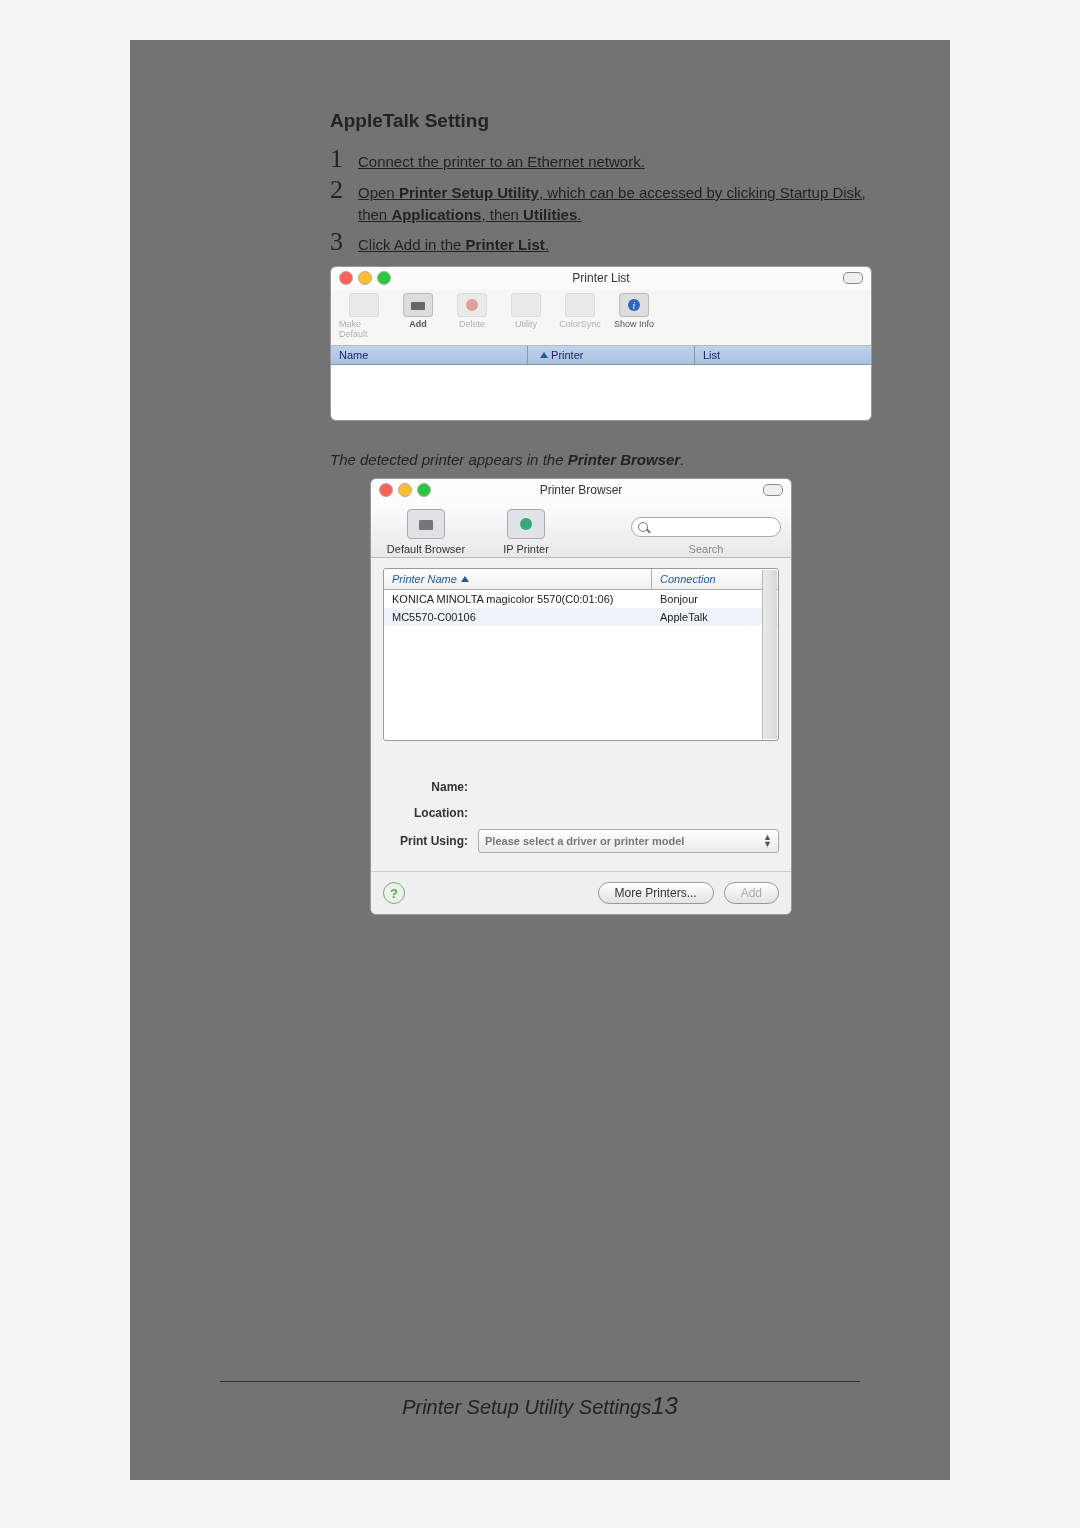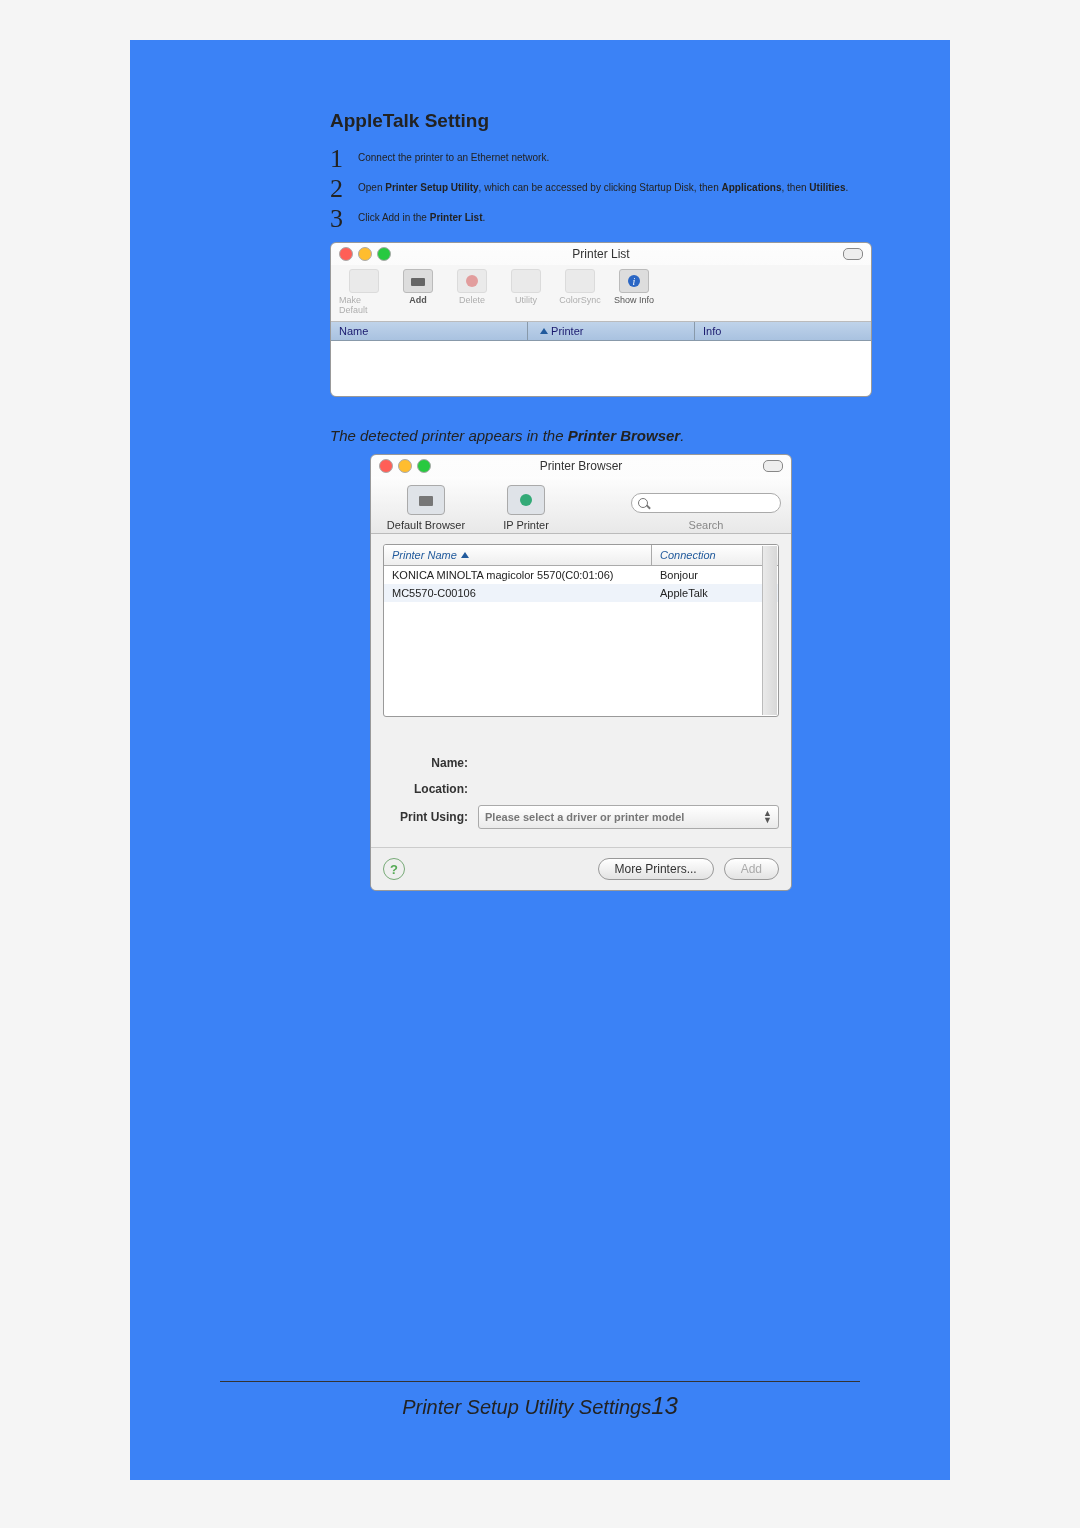--- a/index.html
+++ b/index.html
@@ -4,33 +4,33 @@
 <style>
   html, body { margin:0; padding:0; }
   body {
     background:#f5f5f5;
     width:1080px; height:1528px;
     font-family: Arial, Helvetica, sans-serif;
     color:#222;
     position:relative;
   }
   .page {
-    background:#3b82f6;
+    background:#737373;
     width:820px;
     margin:40px auto 0 auto;
     padding:70px 90px 60px 90px;
     box-sizing:border-box;
     min-height:1440px;
     position:relative;
   }
   .content { margin-left:110px; width:560px; }
   h2.section { font-size:19px; font-weight:bold; margin:0 0 14px 0; }
   .step { display:flex; align-items:flex-start; margin-bottom:4px; }
   .step-num { font-size:26px; font-weight:500; width:28px; flex:none; line-height:1; font-family:"Times New Roman",serif; }
-  .step-txt { font-size:10px; line-height:1.45; padding-top:5px; flex:1; }
+  .step-txt { font-size:15px; line-height:1.45; padding-top:5px; flex:1;text-decoration:underline; }
   .bold { font-weight:bold; }
   .win {
     border:1px solid #999; border-radius:6px;
     background:linear-gradient(#fdfdfd,#f0f0f0);
     margin-top:10px;
   }
   
   .pl { width:540px; }
   .pl-titlebar { height:22px; display:flex; align-items:center; padding:0 8px; font-size:12px; position:relative; }
   .tl-btns { display:flex; gap:5px; }
@@ -181,21 +181,21 @@
                 <circle cx="7" cy="7" r="6" fill="#2a66c4"></circle>
                 <text x="7" y="11" text-anchor="middle" fill="#fff" font-size="10" font-family="serif" font-style="italic">i</text>
               </svg>
           </div>
           <span>Show Info</span>
         </div>
       </div>
       <div class="pl-header">
         <div style="width:180px">Name</div>
         <div style="width:150px; border-left:1px solid #89a;"><span class="sort-tri"></span> <span>Printer</span></div>
-        <div style="flex:1; border-left:1px solid #89a;">Info</div>
+        <div style="flex:1; border-left:1px solid #89a;">List</div>
       </div>
       <div class="pl-body"></div>
     </div>
 
     <div class="caption">
       <span>The detected printer appears in the </span><span class="bold" style="font-style:italic">Printer Browser</span><span>.</span>
     </div>
 
     <div class="win pb">
       <div class="pl-titlebar">

